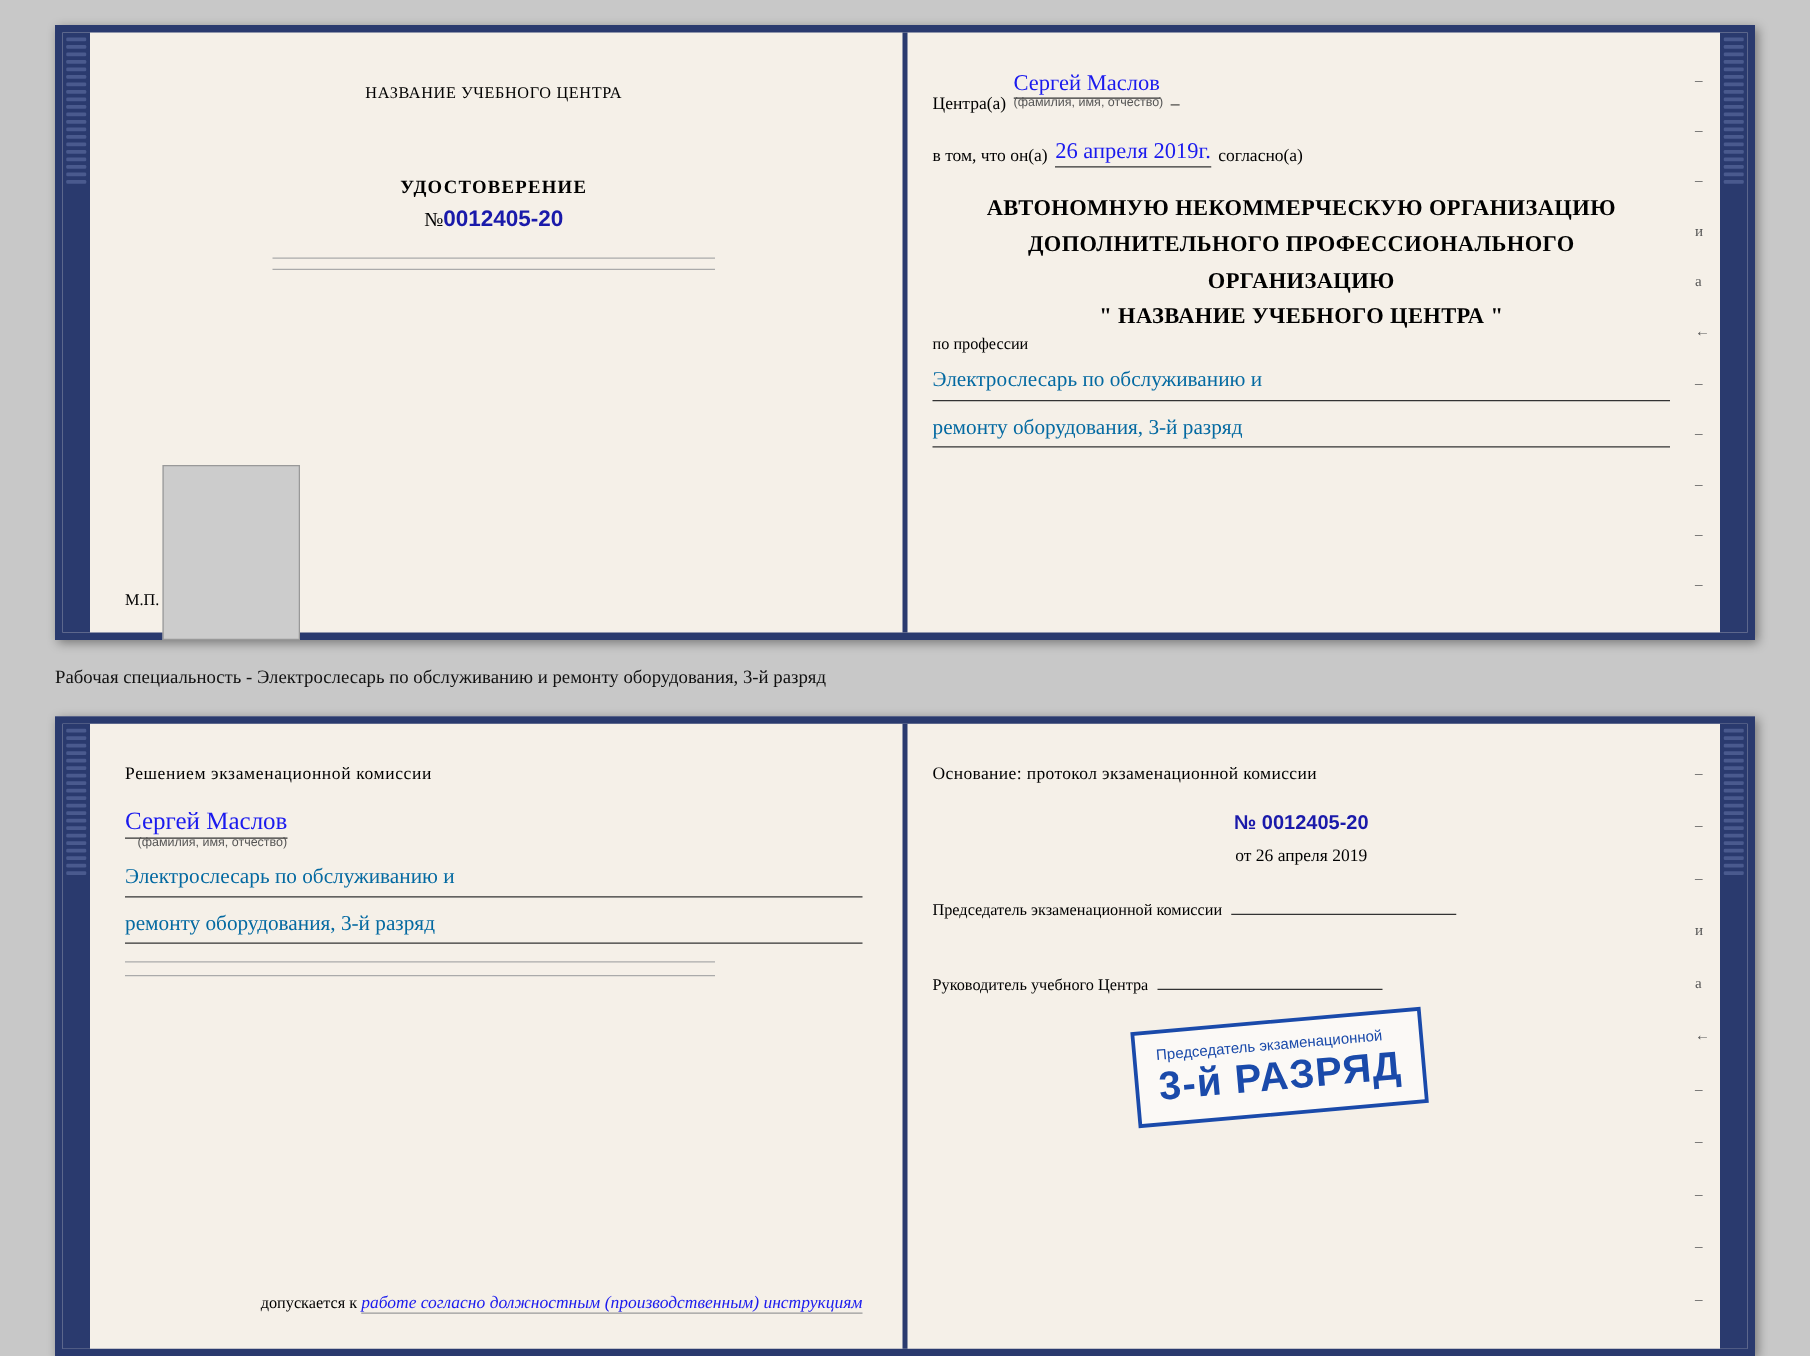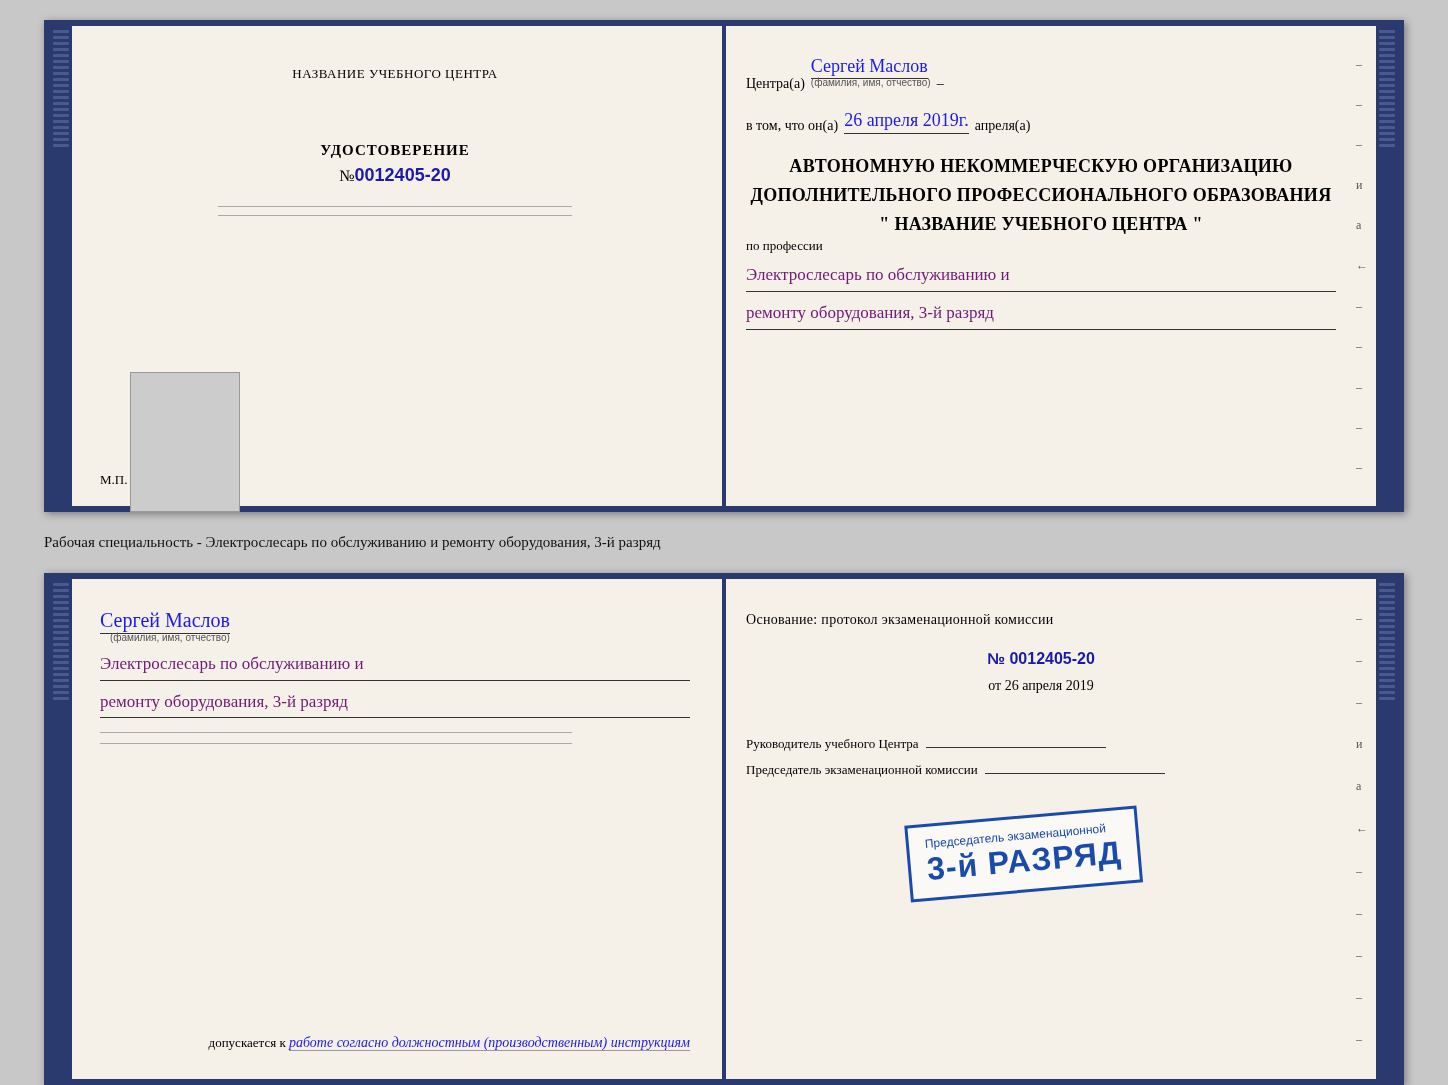--- a/index.html
+++ b/index.html
@@ -167,21 +167,21 @@
       letter-spacing: 0.3px;
     }
 
     .po-professii {
       font-size: 13px;
     }
 
     .profession-handwritten {
       font-family: 'Segoe Script', 'Comic Sans MS', cursive;
       font-size: 17px;
-      color: #701a75;
+      color: #0369a1;
       border-bottom: 1px solid #333;
       display: block;
       margin-top: 6px;
       line-height: 1.8;
     }
 
     
     .caption-text {
       width: 1360px;
       font-size: 15px;
@@ -379,26 +379,26 @@
       <span class="name-block">
         <span class="handwritten">Сергей Маслов</span>
         <span class="sub-label">(фамилия, имя, отчество)</span>
       </span>
       <span>–</span>
     </div>
 
     <div class="vtom-line">
       <span>в том, что он(а)</span>
       <span class="handwritten">26 апреля 2019г.</span>
-      <span>апреля(а)</span>
+      <span>согласно(а)</span>
     </div>
 
     <div class="right-org-block">
       <div>АВТОНОМНУЮ НЕКОММЕРЧЕСКУЮ ОРГАНИЗАЦИЮ</div>
-      <div>ДОПОЛНИТЕЛЬНОГО ПРОФЕССИОНАЛЬНОГО ОБРАЗОВАНИЯ</div>
+      <div>ДОПОЛНИТЕЛЬНОГО ПРОФЕССИОНАЛЬНОГО ОРГАНИЗАЦИЮ</div>
       <div>"   НАЗВАНИЕ УЧЕБНОГО ЦЕНТРА   "</div>
     </div>
 
     <div class="po-professii">по профессии</div>
     <span class="profession-handwritten">Электрослесарь по обслуживанию и</span>
     <span class="profession-handwritten">ремонту оборудования, 3-й разряд</span>
   </div>
 
   <div class="spine-right">
     <div class="spine-tick"></div>
@@ -445,20 +445,21 @@
       <div class="spine-tick"></div>
       <div class="spine-tick"></div>
     <div class="spine-tick"></div>
       <div class="spine-tick"></div>
       <div class="spine-tick"></div>
     <div class="spine-tick"></div>
       <div class="spine-tick"></div>
   </div>
 
   <div class="page page-left" style="position:relative; min-height:500px;">
+    <div class="resheniem-title">Решением экзаменационной комиссии</div>
 
     <div class="name-block" style="margin-bottom:2px;">
       <span class="handwritten" style="font-size:20px;">Сергей Маслов</span>
       <span class="sub-label" style="text-align:left; margin-left:10px;">(фамилия, имя, отчество)</span>
     </div>
 
 
     <span class="profession-handwritten">Электрослесарь по обслуживанию и</span>
     <span class="profession-handwritten">ремонту оборудования, 3-й разряд</span>
 
@@ -494,30 +495,30 @@
     <div class="protocol-num">
       <span>№</span>
       <span>0012405-20</span>
     </div>
 
     <div class="ot-date">
       <span>от</span>
       <span>26 апреля 2019</span>
     </div>
 
+    <div class="podpis-line">
+      <span>Председатель экзаменационной комиссии</span>
+      <div class="line-blank"></div>
+    </div>
+
     <div class="podpis-line" style="margin-top:40px;">
       <span>Руководитель учебного Центра</span>
       <div class="line-blank"></div>
     </div>
 
-    <div class="podpis-line">
-      <span>Председатель экзаменационной комиссии</span>
-      <div class="line-blank"></div>
-    </div>
-
     <div class="stamp">
       <span class="stamp-small">Председатель экзаменационной</span>
       <span>3-й РАЗРЯД</span>
     </div>
   </div>
 
   <div class="spine-right">
     <div class="spine-tick"></div>
       <div class="spine-tick"></div>
       <div class="spine-tick"></div>

